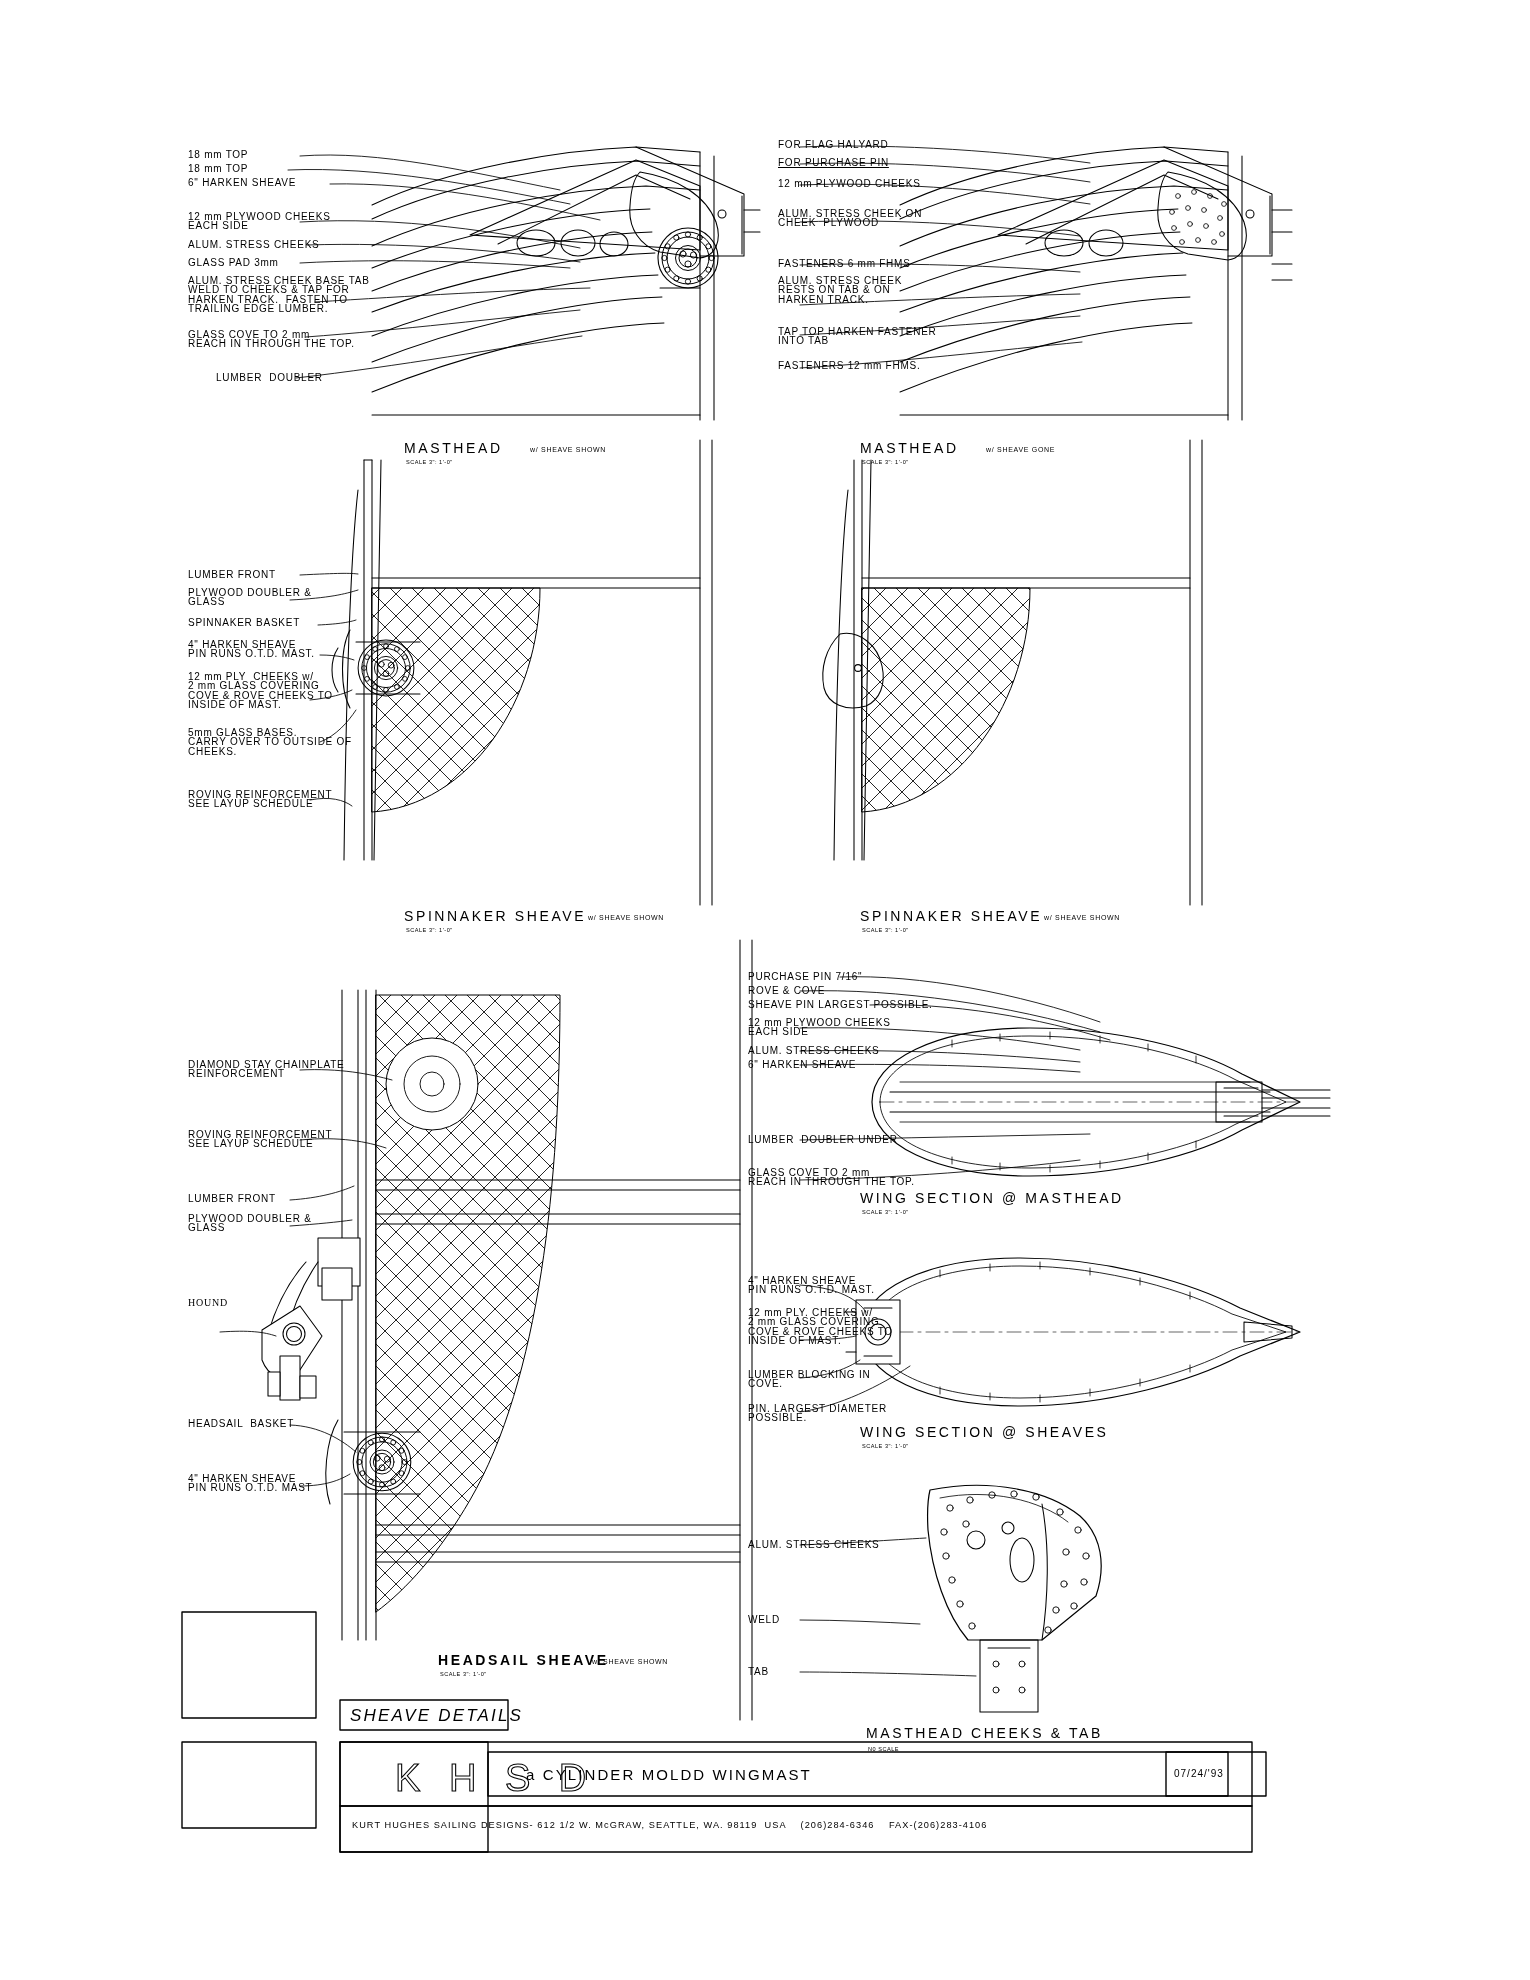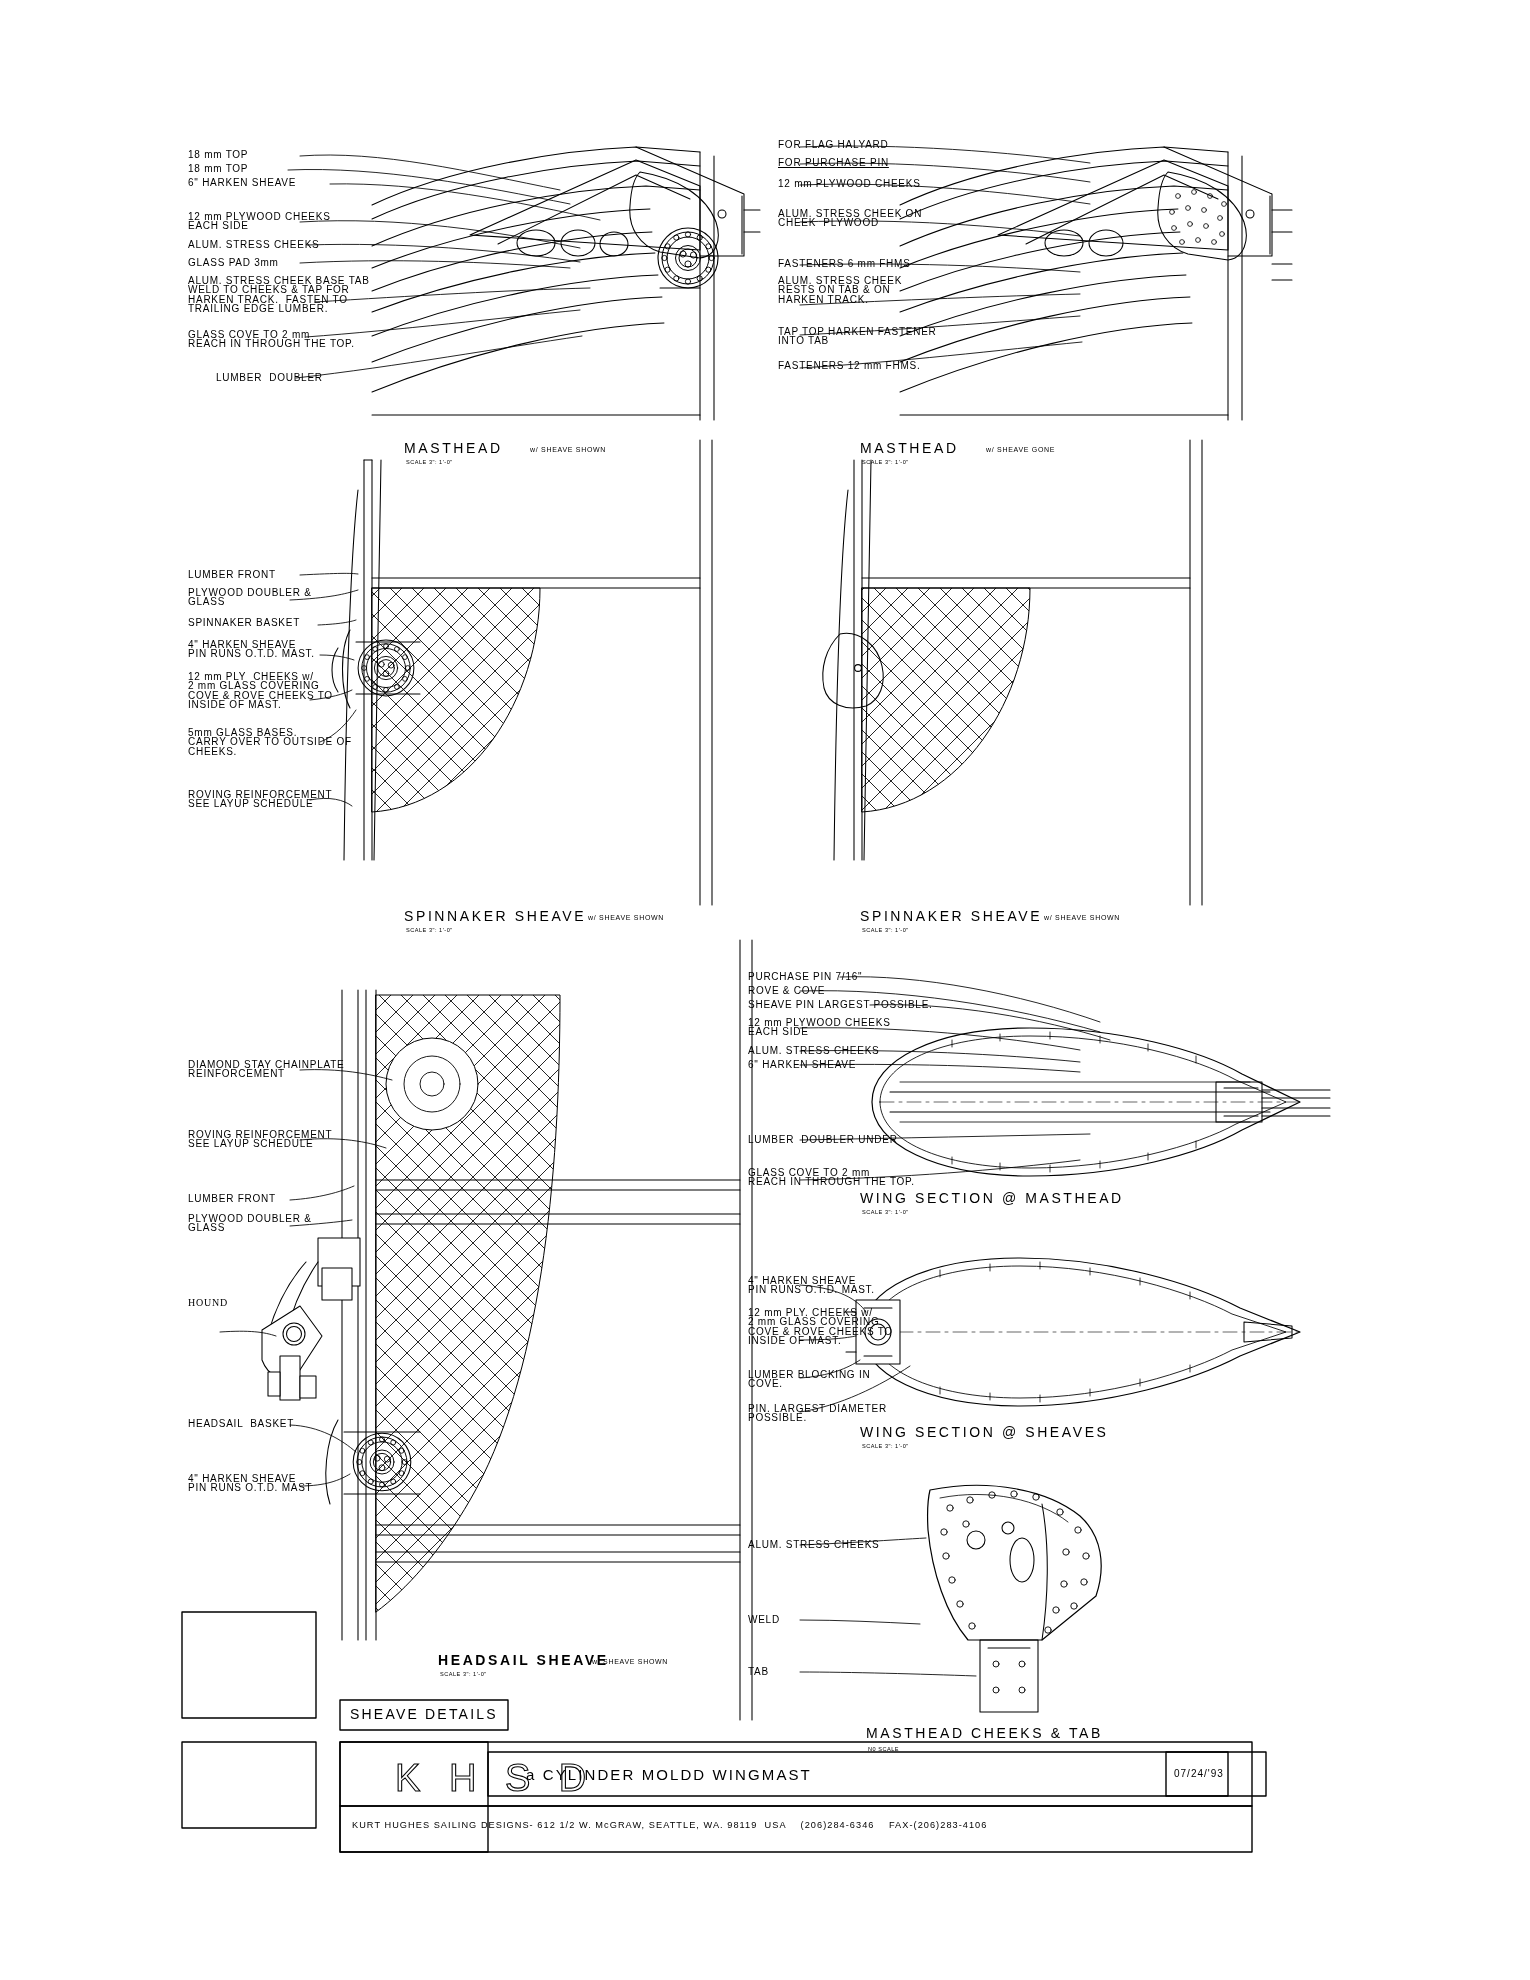--- a/index.html
+++ b/index.html
@@ -34,23 +34,24 @@
     white-space:pre;
   }
   .scale{
     position:absolute;
     font-size:5.6px;
     letter-spacing:0.5px;
     white-space:pre;
   }
   .boxttl{
     position:absolute;
-    font-size:14px;
+    font-size:17px;
     letter-spacing:2.2px;
     white-space:pre;
+    font-style:italic;
   }
   .khsd{
     position:absolute;
     font-size:38px;
     letter-spacing:9px;
     white-space:pre;
     color:#fff;
     -webkit-text-stroke:1.1px #000;
   }
   .proj{

